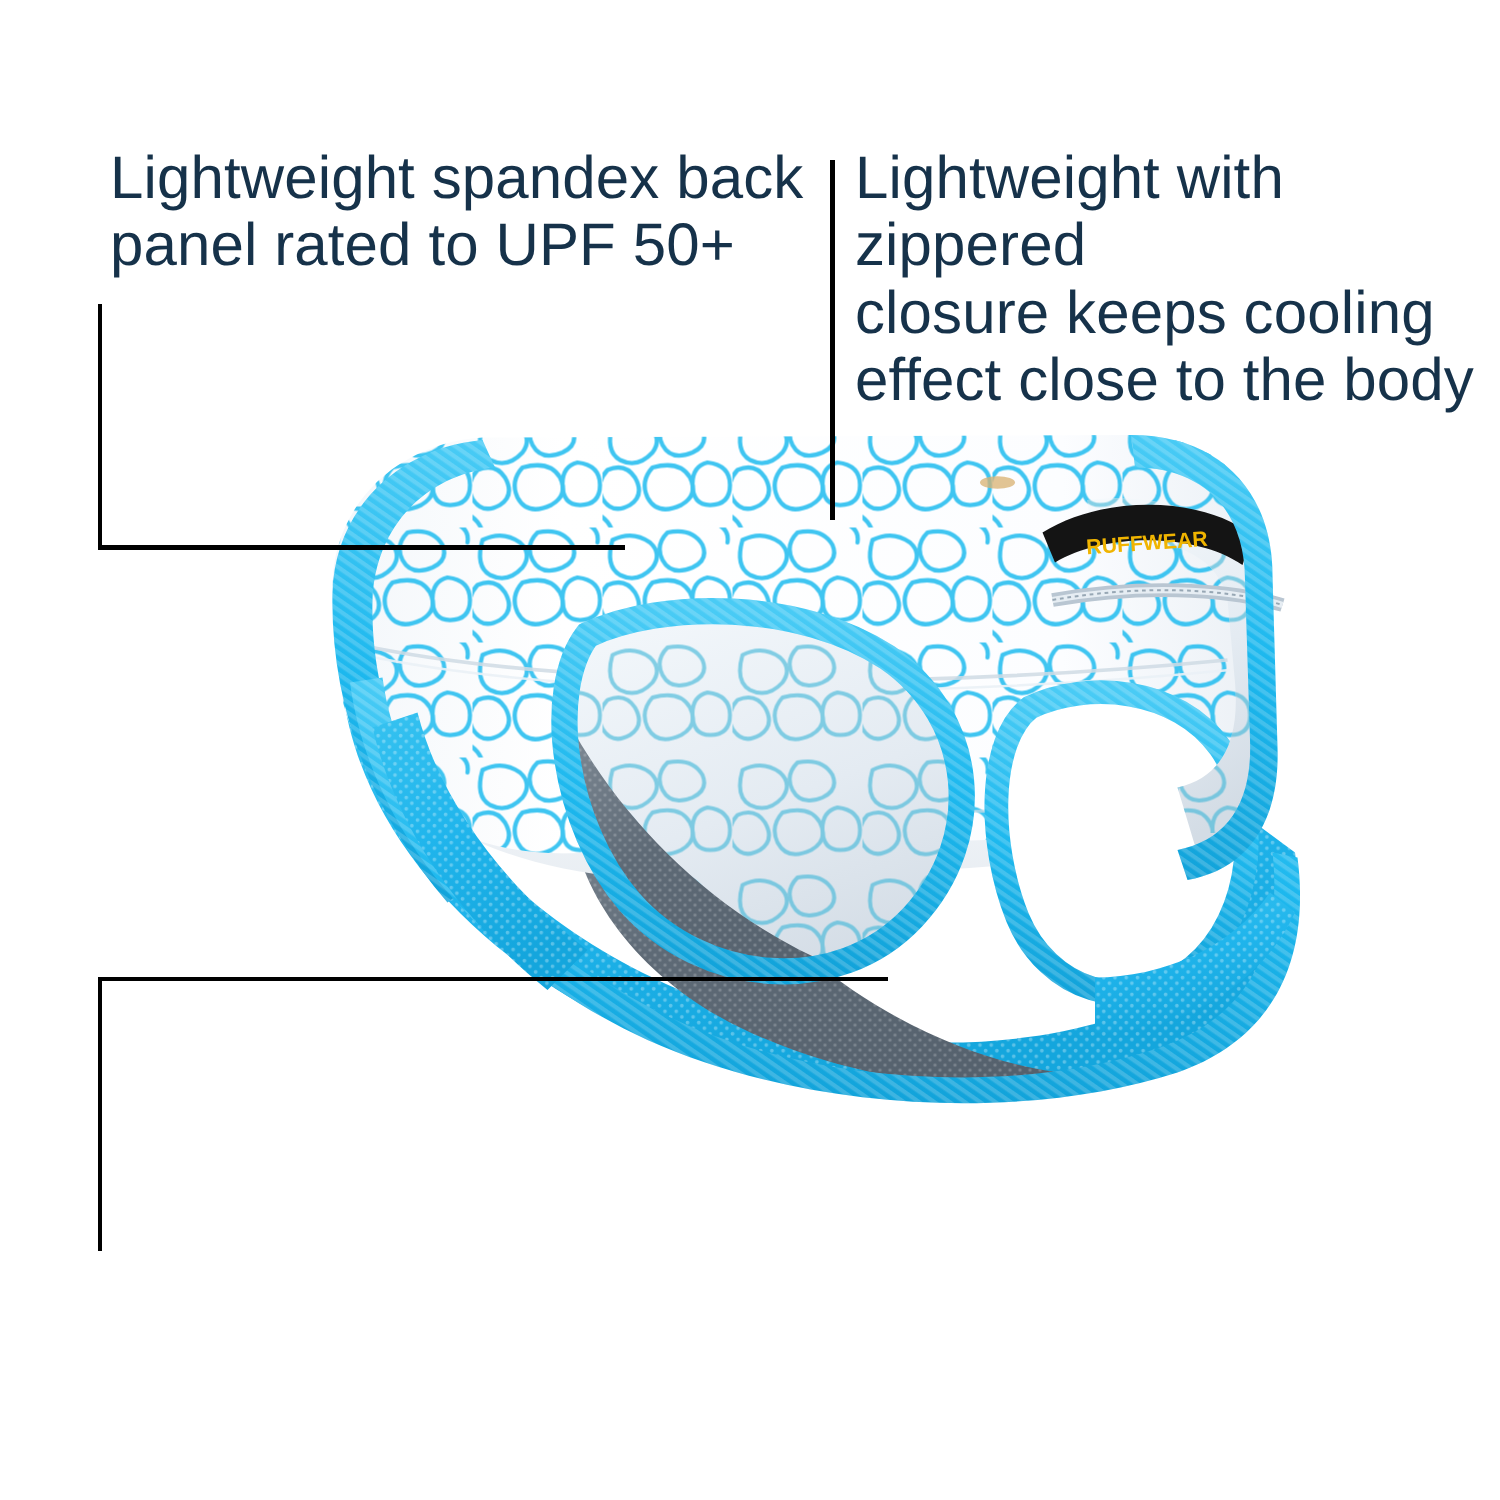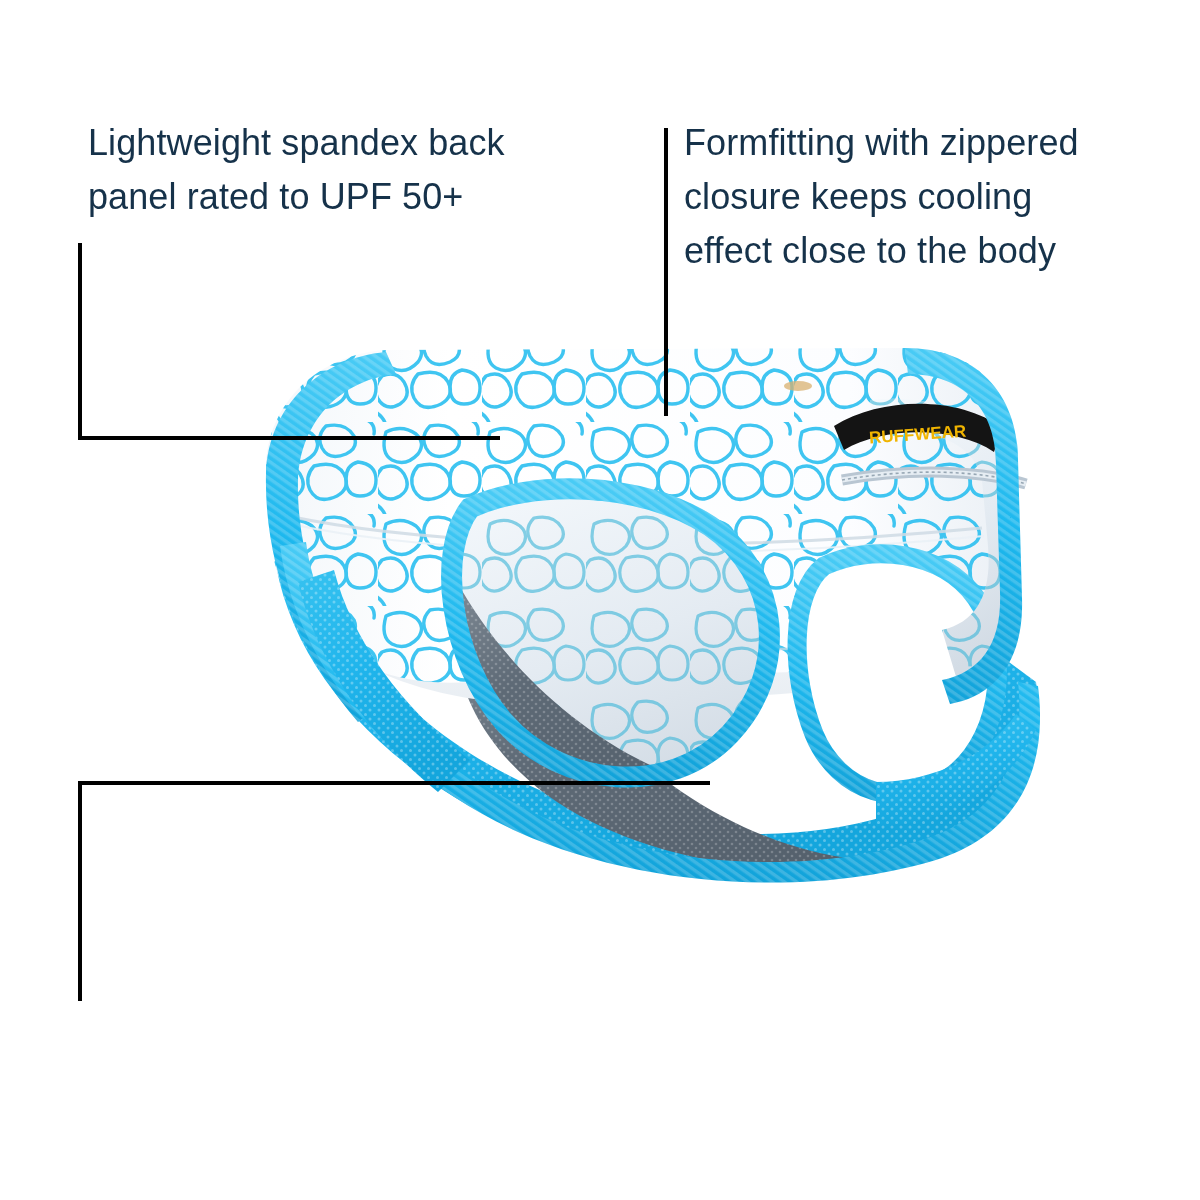--- a/index.html
+++ b/index.html
@@ -8,21 +8,21 @@
     background:#ffffff;
     font-family:"Liberation Sans", sans-serif;
     overflow:hidden;
   }
   #stage{position:relative;width:1200px;height:1200px;background:#fff;}
 
   
   .caption{
     position:absolute;
     color:#16324a;
-    font-size:36px;
+    font-size:48px;
     line-height:54px;
     font-weight:400;
     letter-spacing:.1px;
     white-space:pre-line;
   }
   #caption-back-panel{left:88px;top:116px;width:560px;}
   #caption-zip{left:684px;top:116px;width:500px;}
   #caption-armholes{left:88px;top:1026px;width:940px;}
 
   
@@ -334,18 +334,18 @@
 
       <line x1="666" y1="128" x2="666" y2="416"></line>
 
       <polyline points="710,783 80,783 80,1001"></polyline>
     </g>
   </svg>
 
   <div id="caption-back-panel" class="caption">Lightweight spandex back
 panel rated to UPF 50+</div>
 
-  <div id="caption-zip" class="caption">Formfitting with zippered
+  <div id="caption-zip" class="caption">Lightweight with zippered
 closure keeps cooling
 effect close to the body</div>
 
 
 </div>
 
 </body></html>

